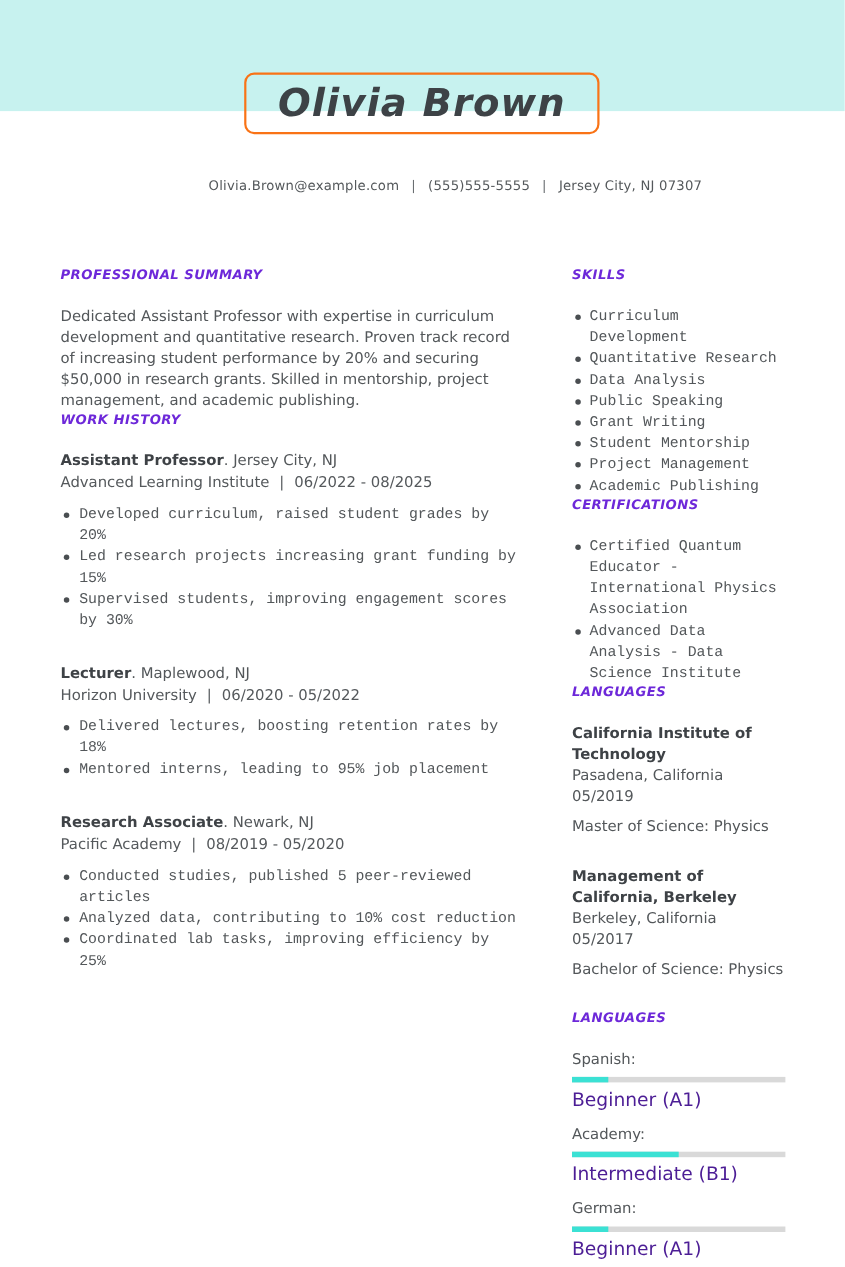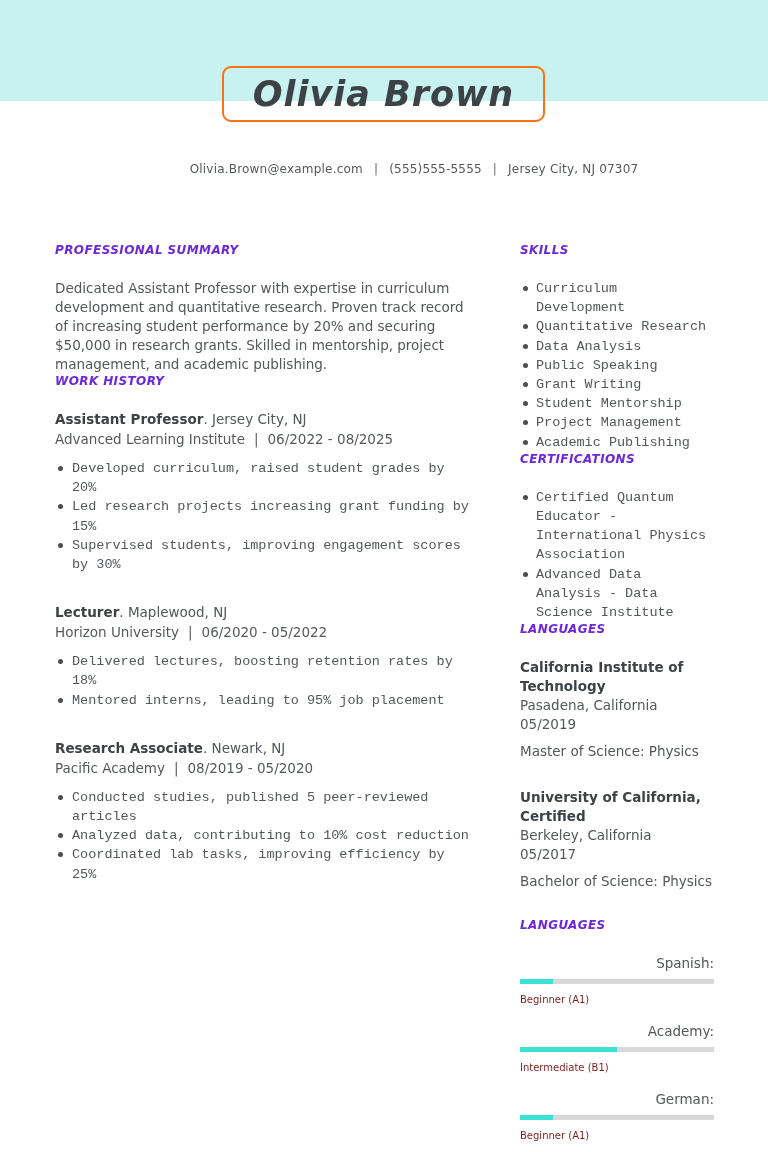--- a/index.html
+++ b/index.html
@@ -68,27 +68,27 @@
   }
   .col-right ul.blist { margin-top: 0; }
   .col-right ul.blist li { padding-left: 16px; }
 
   .edu-entry { margin-bottom: 27px; margin-top: 18px; }
   .edu-name { font-size: 13.5px; font-weight: bold; color: #3e4246; line-height: 19px; }
   .edu-line { font-size: 13.5px; color: #53575a; line-height: 19px; }
   .edu-degree { font-size: 13.5px; color: #53575a; line-height: 19px; margin-top: 8px; }
 
   .lang-entry { margin-bottom: 13px; }
-  .lang-label { font-size: 13.5px; color: #53575a; line-height: 18px; text-align: right; }
+  .lang-label { font-size: 13.5px; color: #53575a; line-height: 18px; }
   .lang-bar {
     width: 100%; height: 5px; background: #d9d9d9;
     margin: 7px 0 7px 0; position: relative;
   }
   .lang-fill { height: 5px; background: #3be1d4; }
-  .lang-level { font-size: 10px; color: #7f1d1d; line-height: 18px; }
+  .lang-level { font-size: 17px; color: #4c1d95; line-height: 18px; }
 </style>
 </head>
 <body>
 
 <div class="page">
 
   <div class="band"></div>
 
   <div class="name-box">
     <h1>Olivia Brown</h1>
@@ -159,21 +159,21 @@
     <h2 class="sec mt-sec">LANGUAGES</h2>
 
     <div class="edu-entry">
       <p class="edu-name">California Institute of Technology</p>
       <p class="edu-line">Pasadena, California</p>
       <p class="edu-line">05/2019</p>
       <p class="edu-degree">Master of Science: Physics</p>
     </div>
 
     <div class="edu-entry">
-      <p class="edu-name">University of California, Certified</p>
+      <p class="edu-name">Management of California, Berkeley</p>
       <p class="edu-line">Berkeley, California</p>
       <p class="edu-line">05/2017</p>
       <p class="edu-degree">Bachelor of Science: Physics</p>
     </div>
 
     <h2 class="sec" style="margin-top:18px">LANGUAGES</h2>
 
     <div class="lang-entry">
       <p class="lang-label">Spanish:</p>
       <div class="lang-bar">

